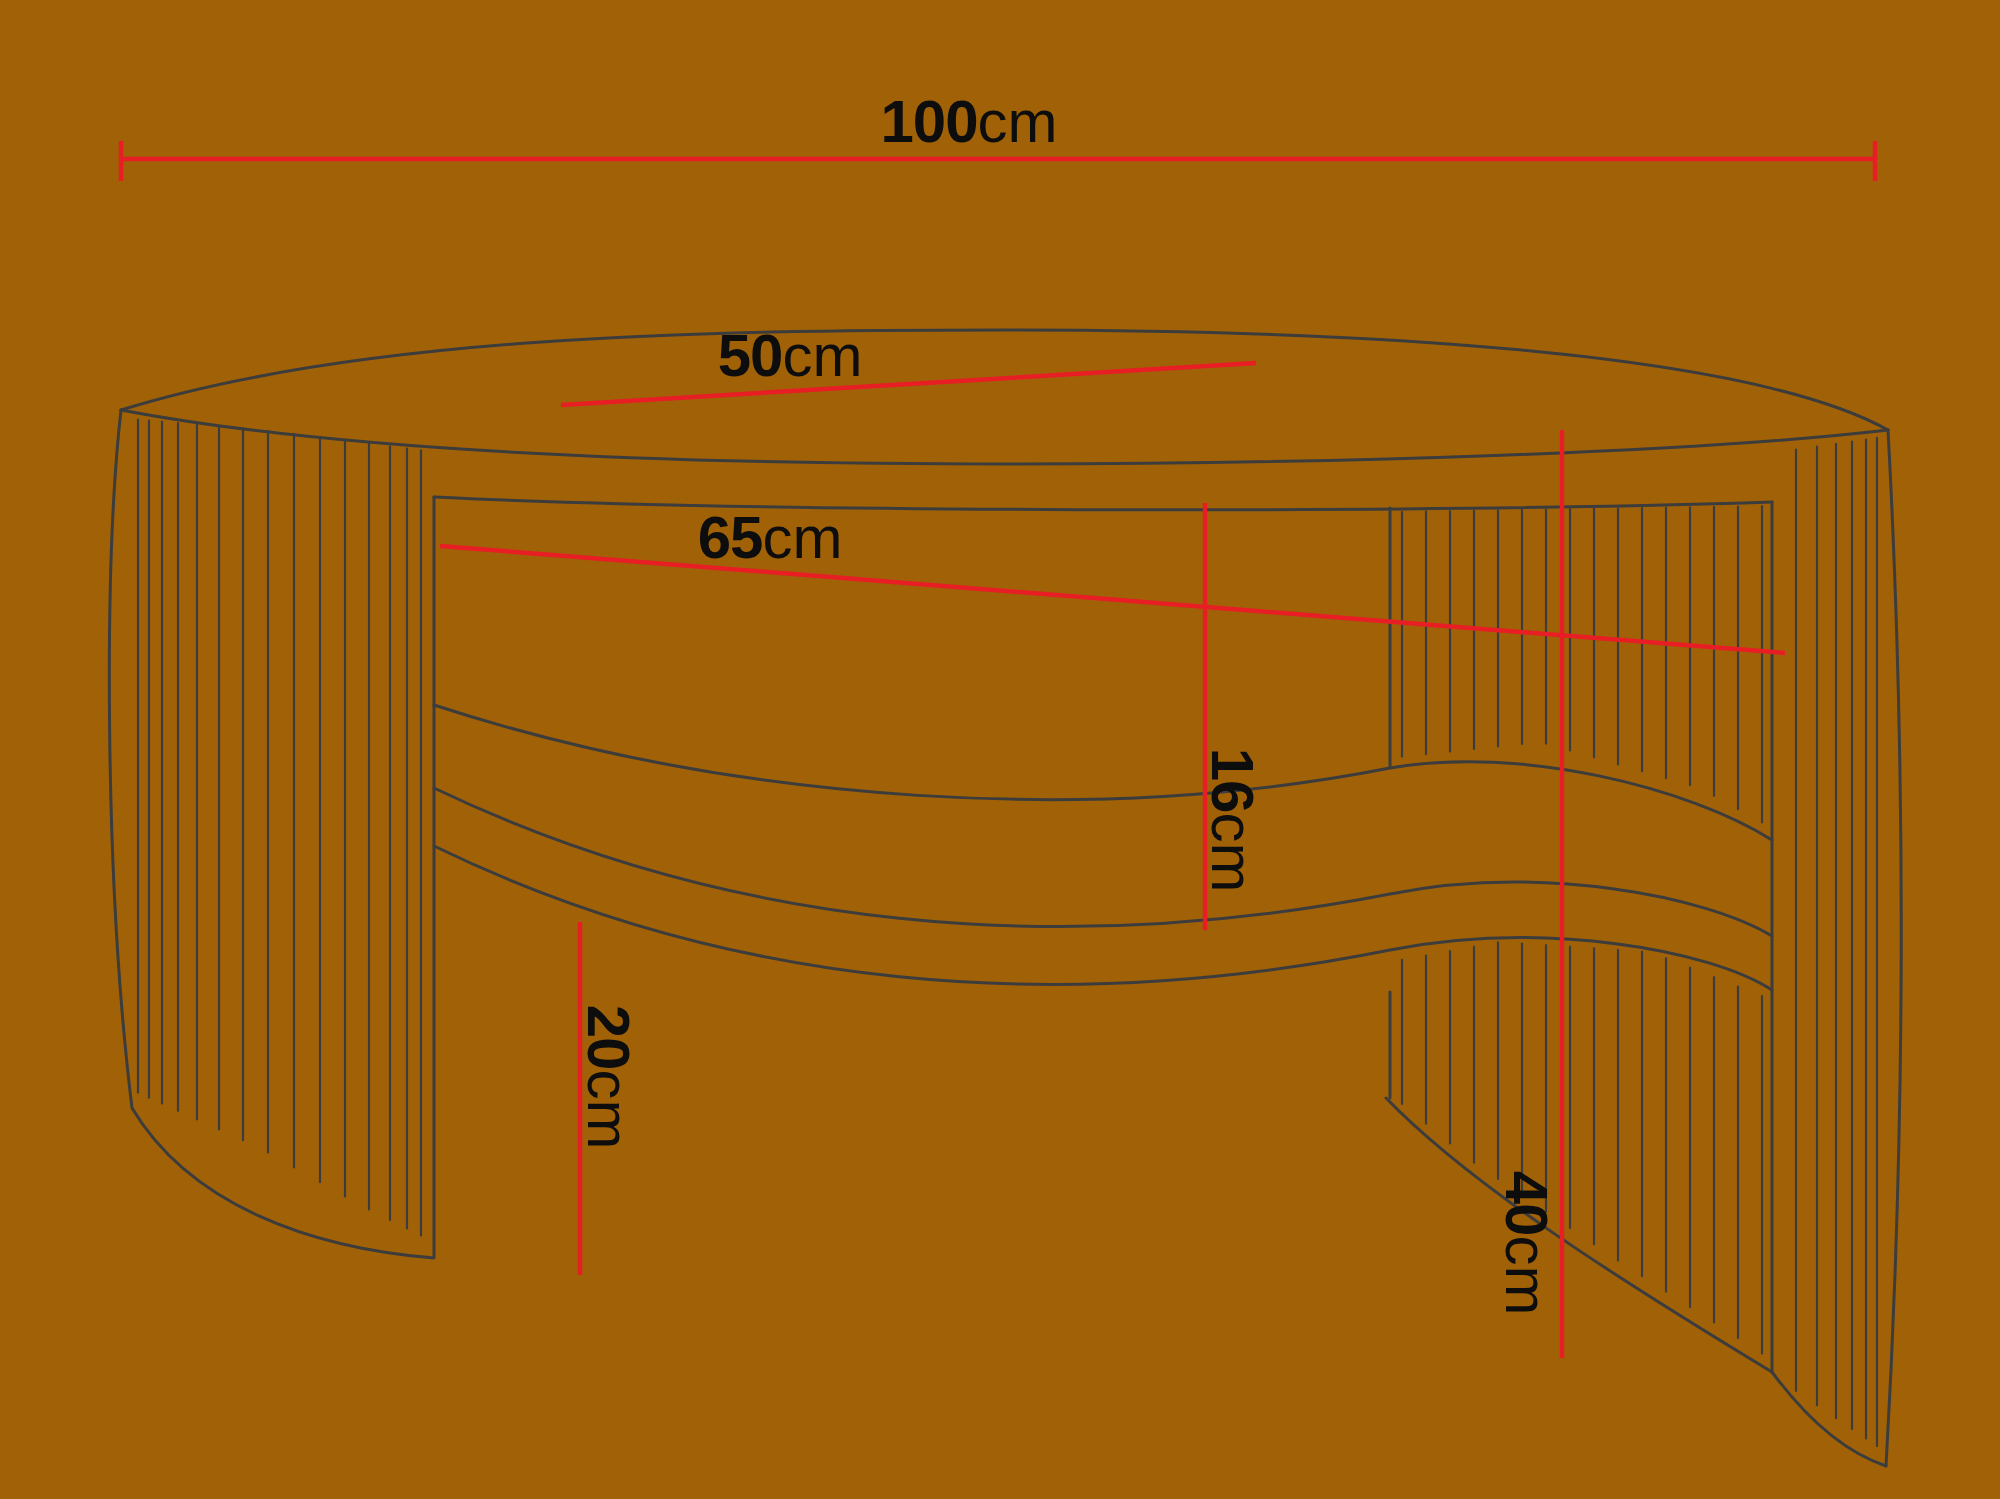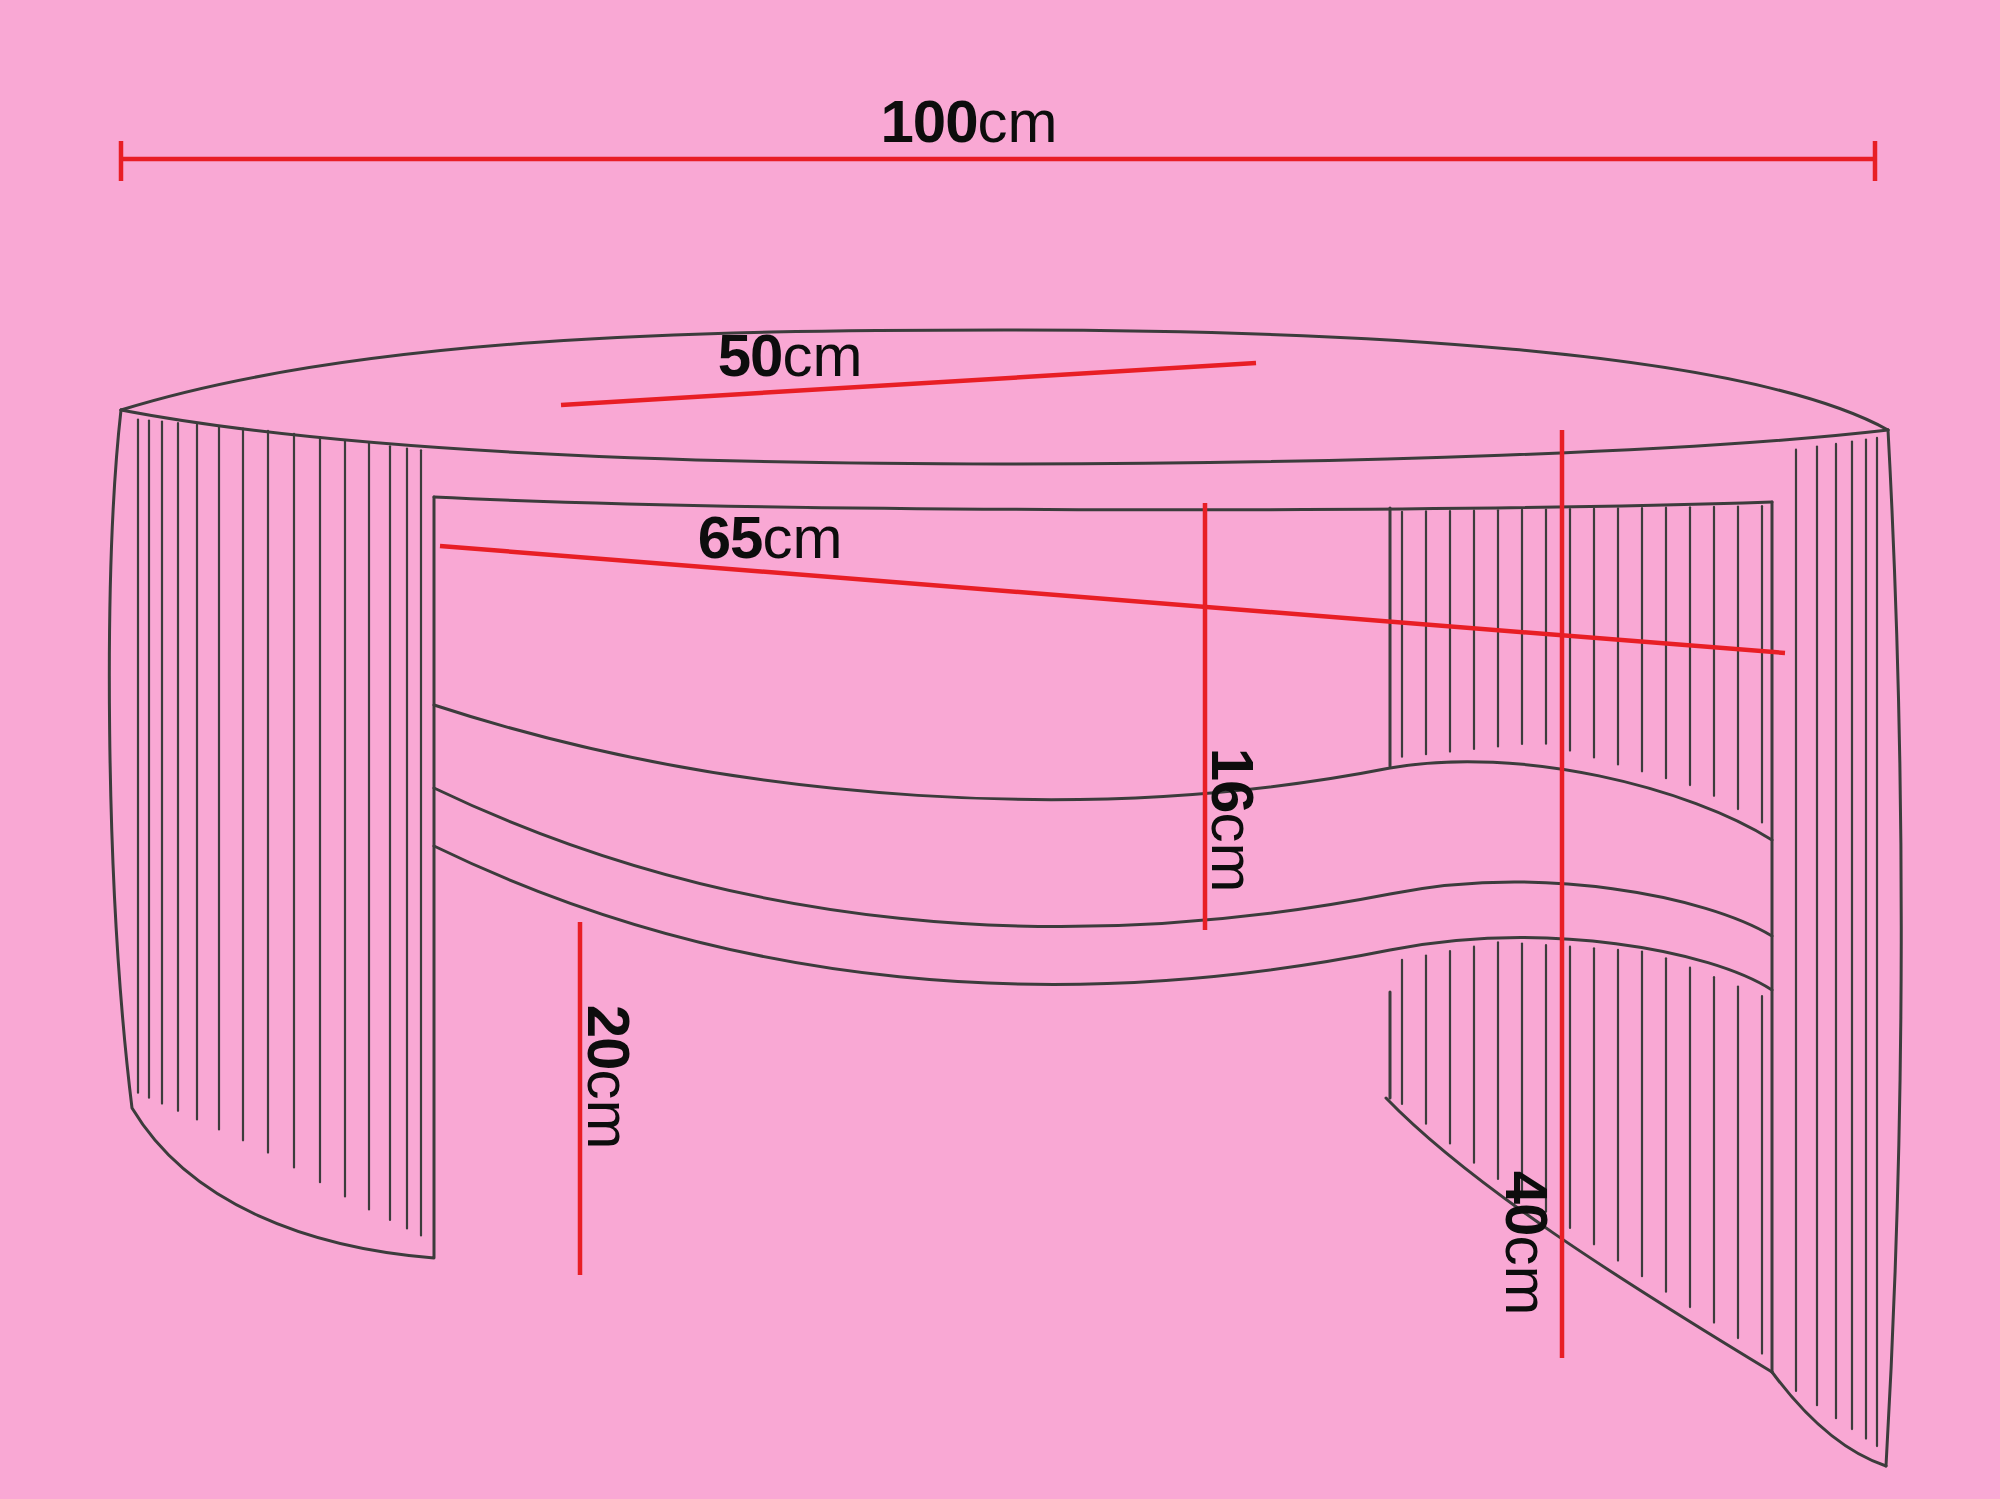--- a/index.html
+++ b/index.html
@@ -1,16 +1,16 @@
 <!DOCTYPE html>
 <html><head>
 <meta charset="utf-8">
 <style>
   html,body{margin:0;padding:0;background:#ffffff;}
-  .stage{position:relative;width:2000px;height:1499px;background:#f9a8d4;overflow:hidden;}
+  .stage{position:relative;width:2000px;height:1499px;background:#a16207;overflow:hidden;}
   svg{display:block;}
   .draw path, .draw line{fill:none;stroke:#3c3c3c;stroke-width:3;stroke-linecap:round;stroke-linejoin:round;}
   .slats line{stroke:#3c3c3c;stroke-width:2.2;stroke-linecap:round;}
   .dims line{stroke:#e81e25;stroke-width:4.5;stroke-linecap:butt;}
   .dims text{fill:#0d0d0d;font-family:"Liberation Sans",sans-serif;font-size:60px;}
   .dims .num{font-weight:700;letter-spacing:-1px;}
   .dims .unit{font-weight:400;letter-spacing:0;}
 </style>
 </head>
 <body>

